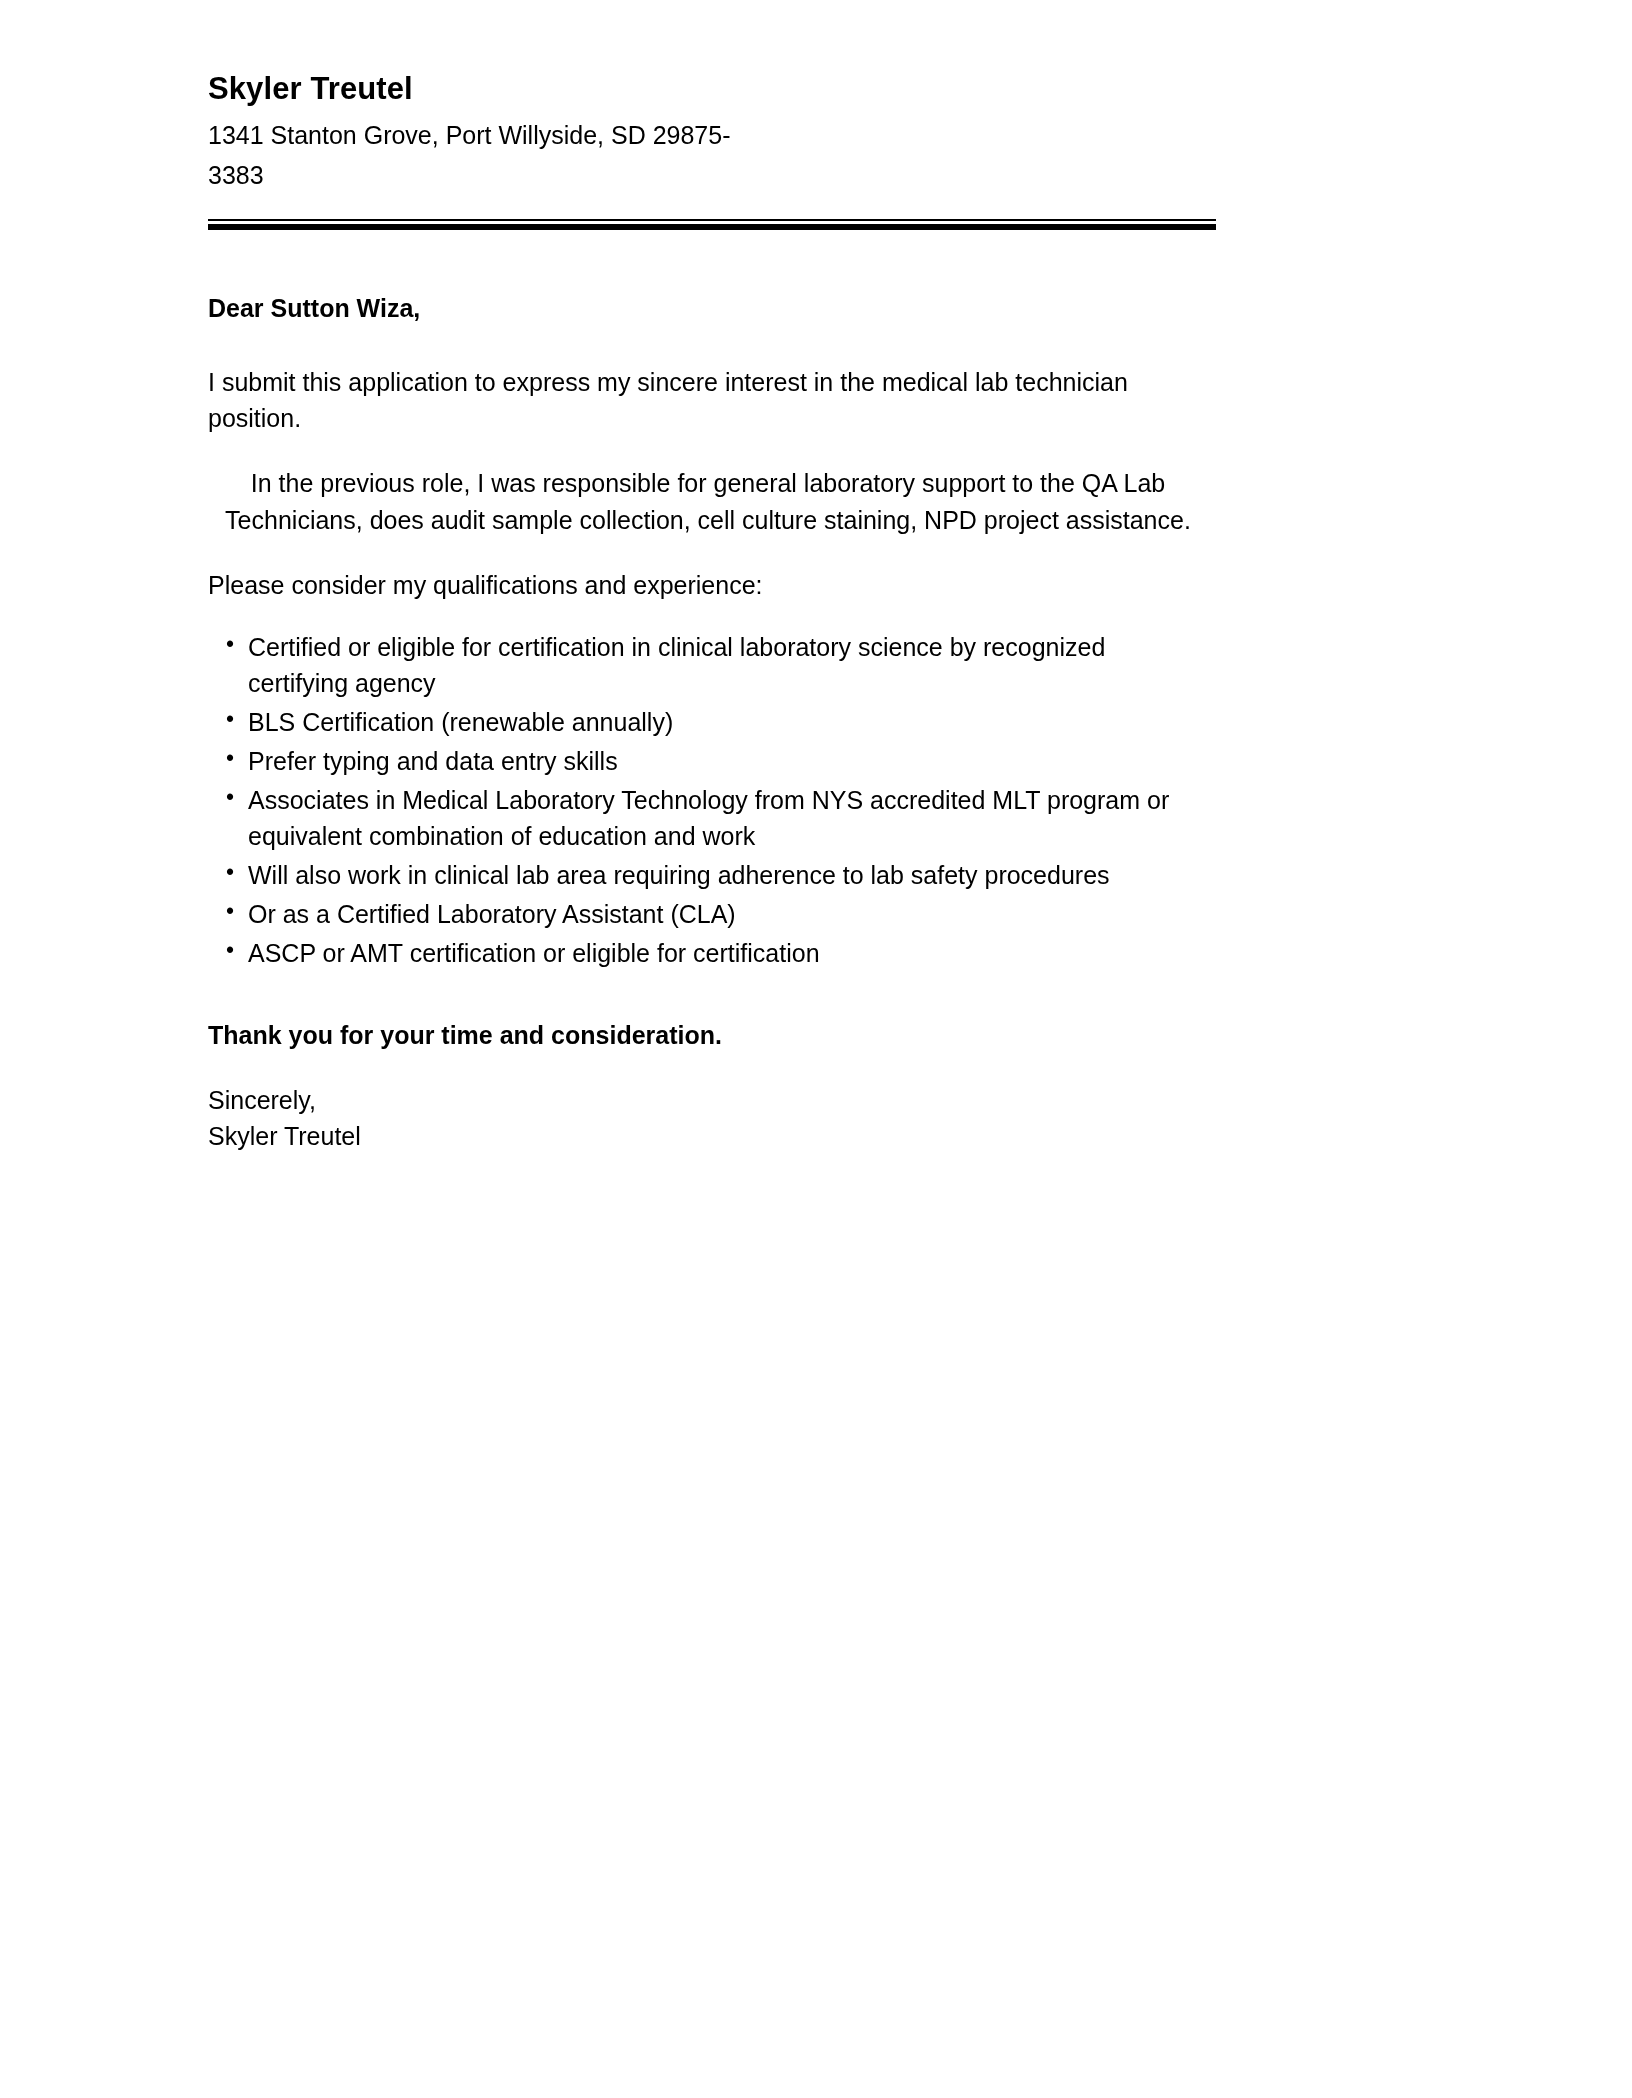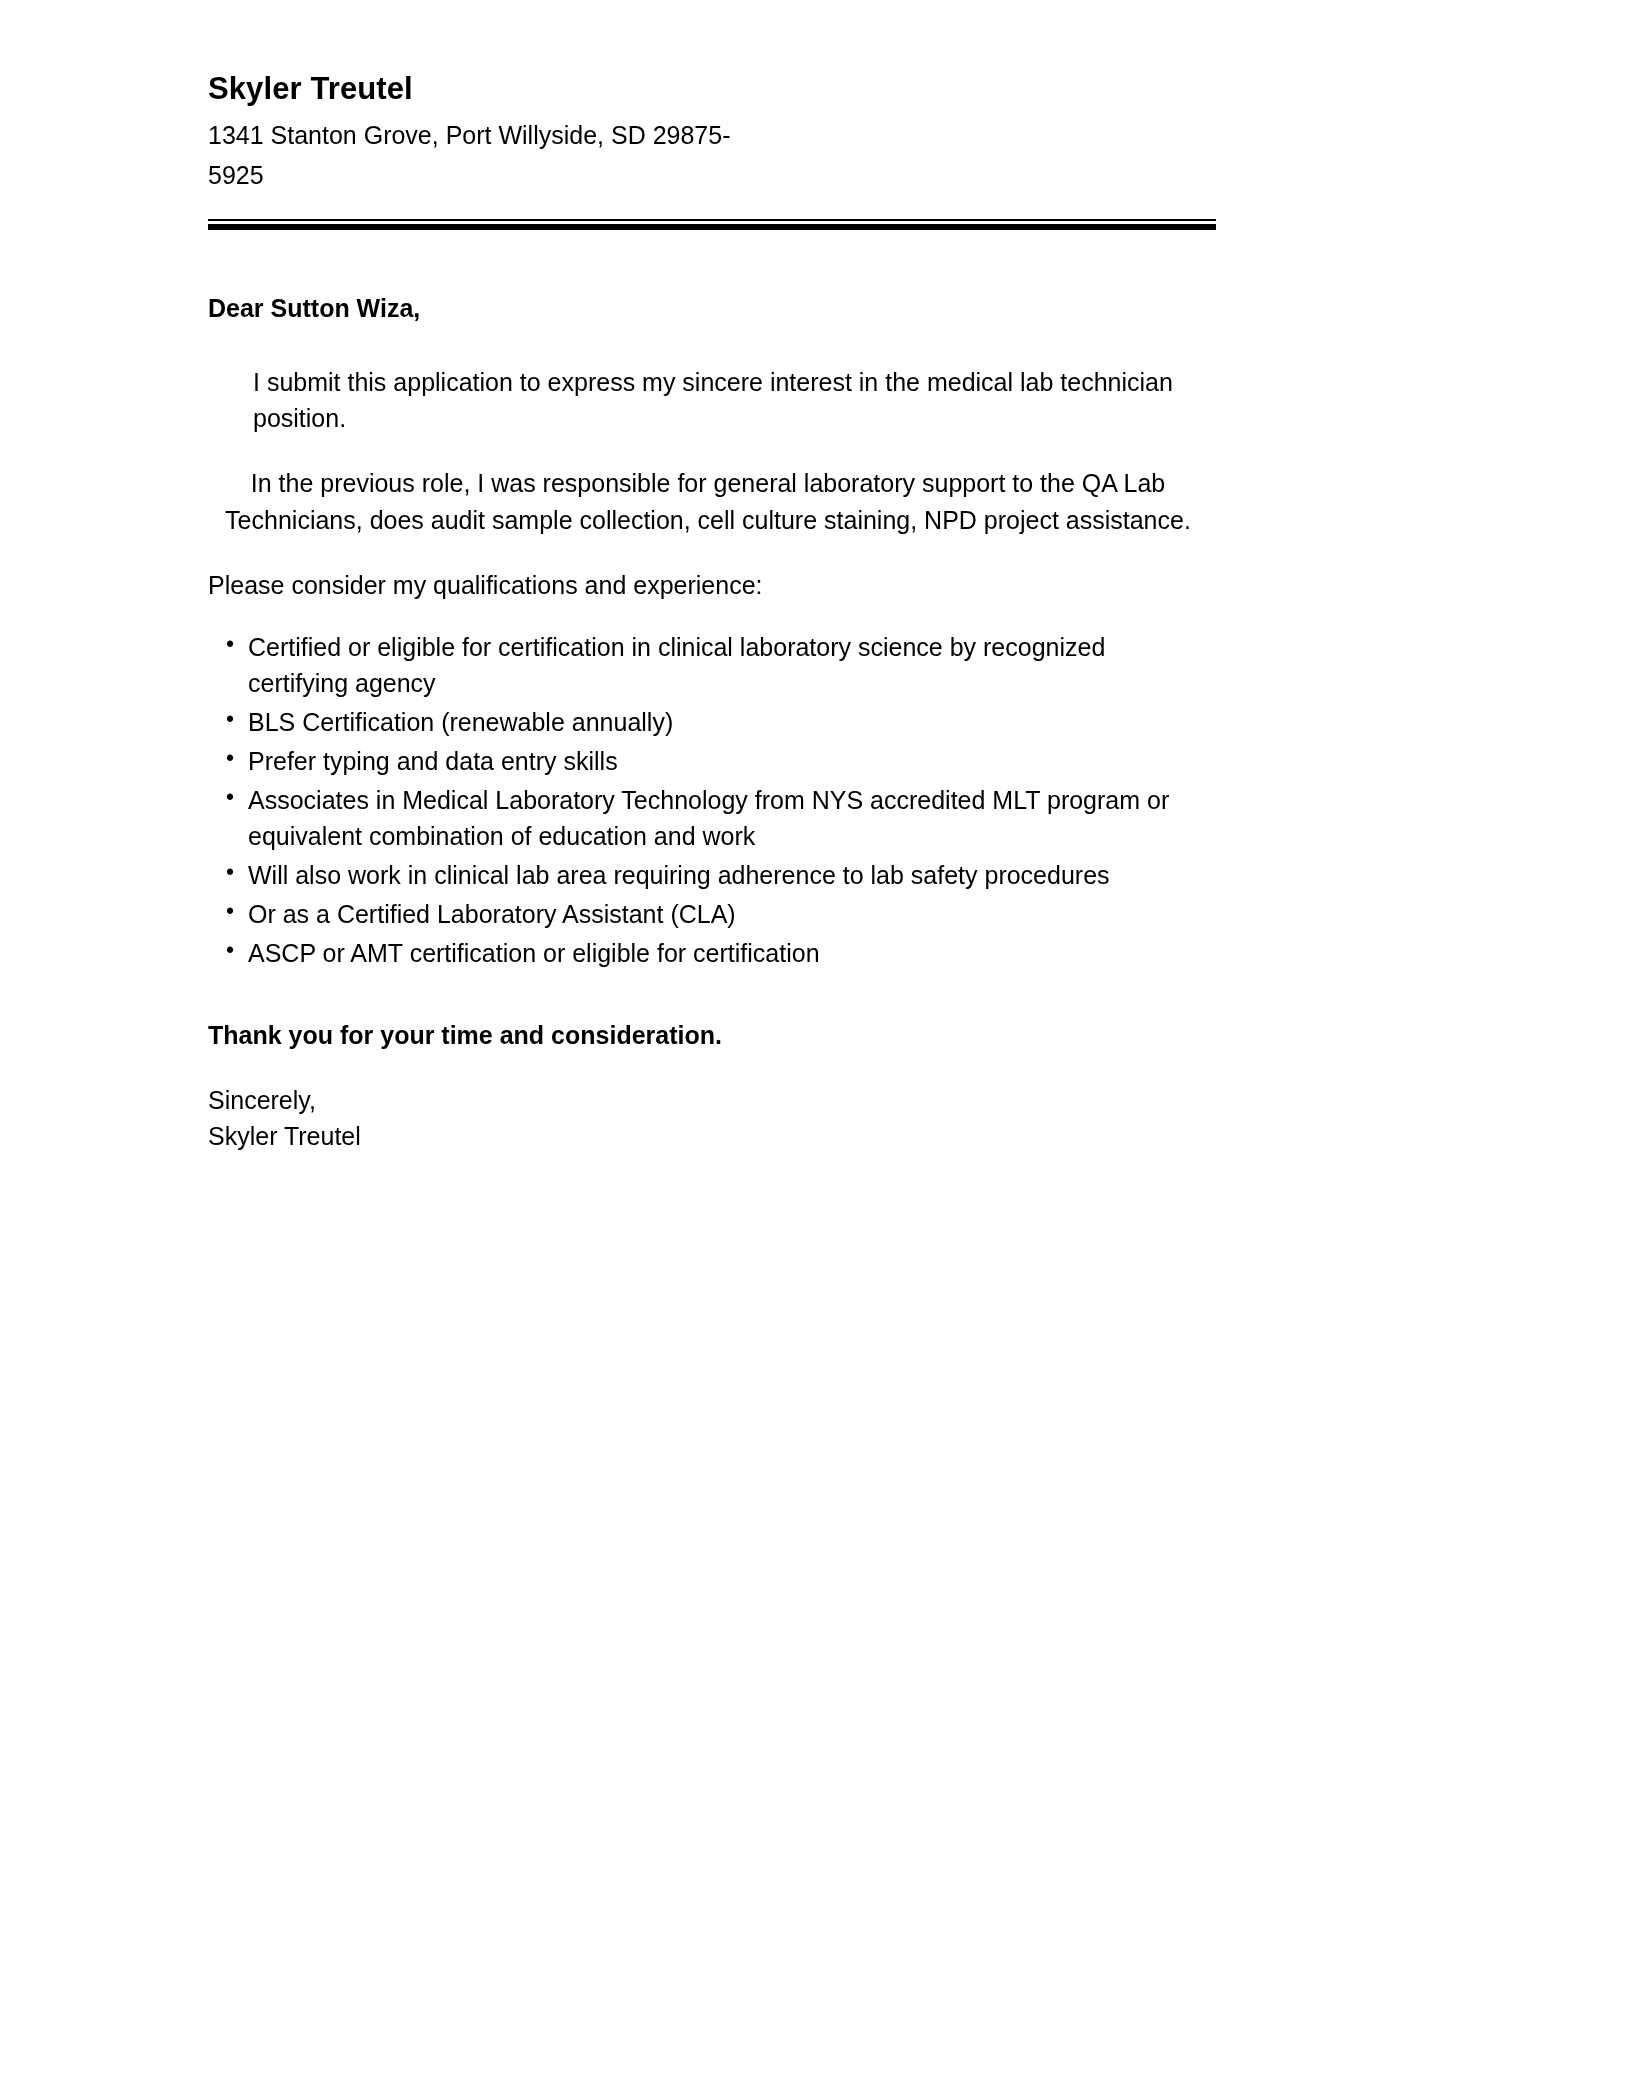--- a/index.html
+++ b/index.html
@@ -70,21 +70,21 @@
     font-weight: bold;
     line-height: 1.35;
     margin: 8px 0 38px 0;
   }
   .para {
     font-size: 25px;
     font-weight: normal;
     line-height: 1.47;
     margin: 0 0 28px 0;
   }
-  .para-intro { width: 990px; margin-left: 45px; }
+  .para-intro { width: 990px; }
   .para-role  { width: 1000px; text-align: center; }
   .para-lead  { margin-bottom: 26px; }
 
   
   ul.qualifications {
     list-style: none;
     margin: 8px 0 0 0;
     padding: 0;
   }
   ul.qualifications > li {
@@ -120,21 +120,21 @@
   .signoff div { white-space: nowrap; }
 </style>
 </head>
 <body>
 
 <div class="page">
   <div class="content">
 
     <header>
       <h1 class="letterhead-name">Skyler Treutel</h1>
-      <p class="letterhead-address">1341 Stanton Grove, Port Willyside, SD 29875-5925</p>
+      <p class="letterhead-address">1341 Stanton Grove, Port Willyside, SD 29875-3383</p>
     </header>
 
     <div class="header-rule">
       <div class="rule-thin"></div>
       <div class="rule-gap"></div>
       <div class="rule-thick"></div>
     </div>
 
     <section class="body-block">
 

